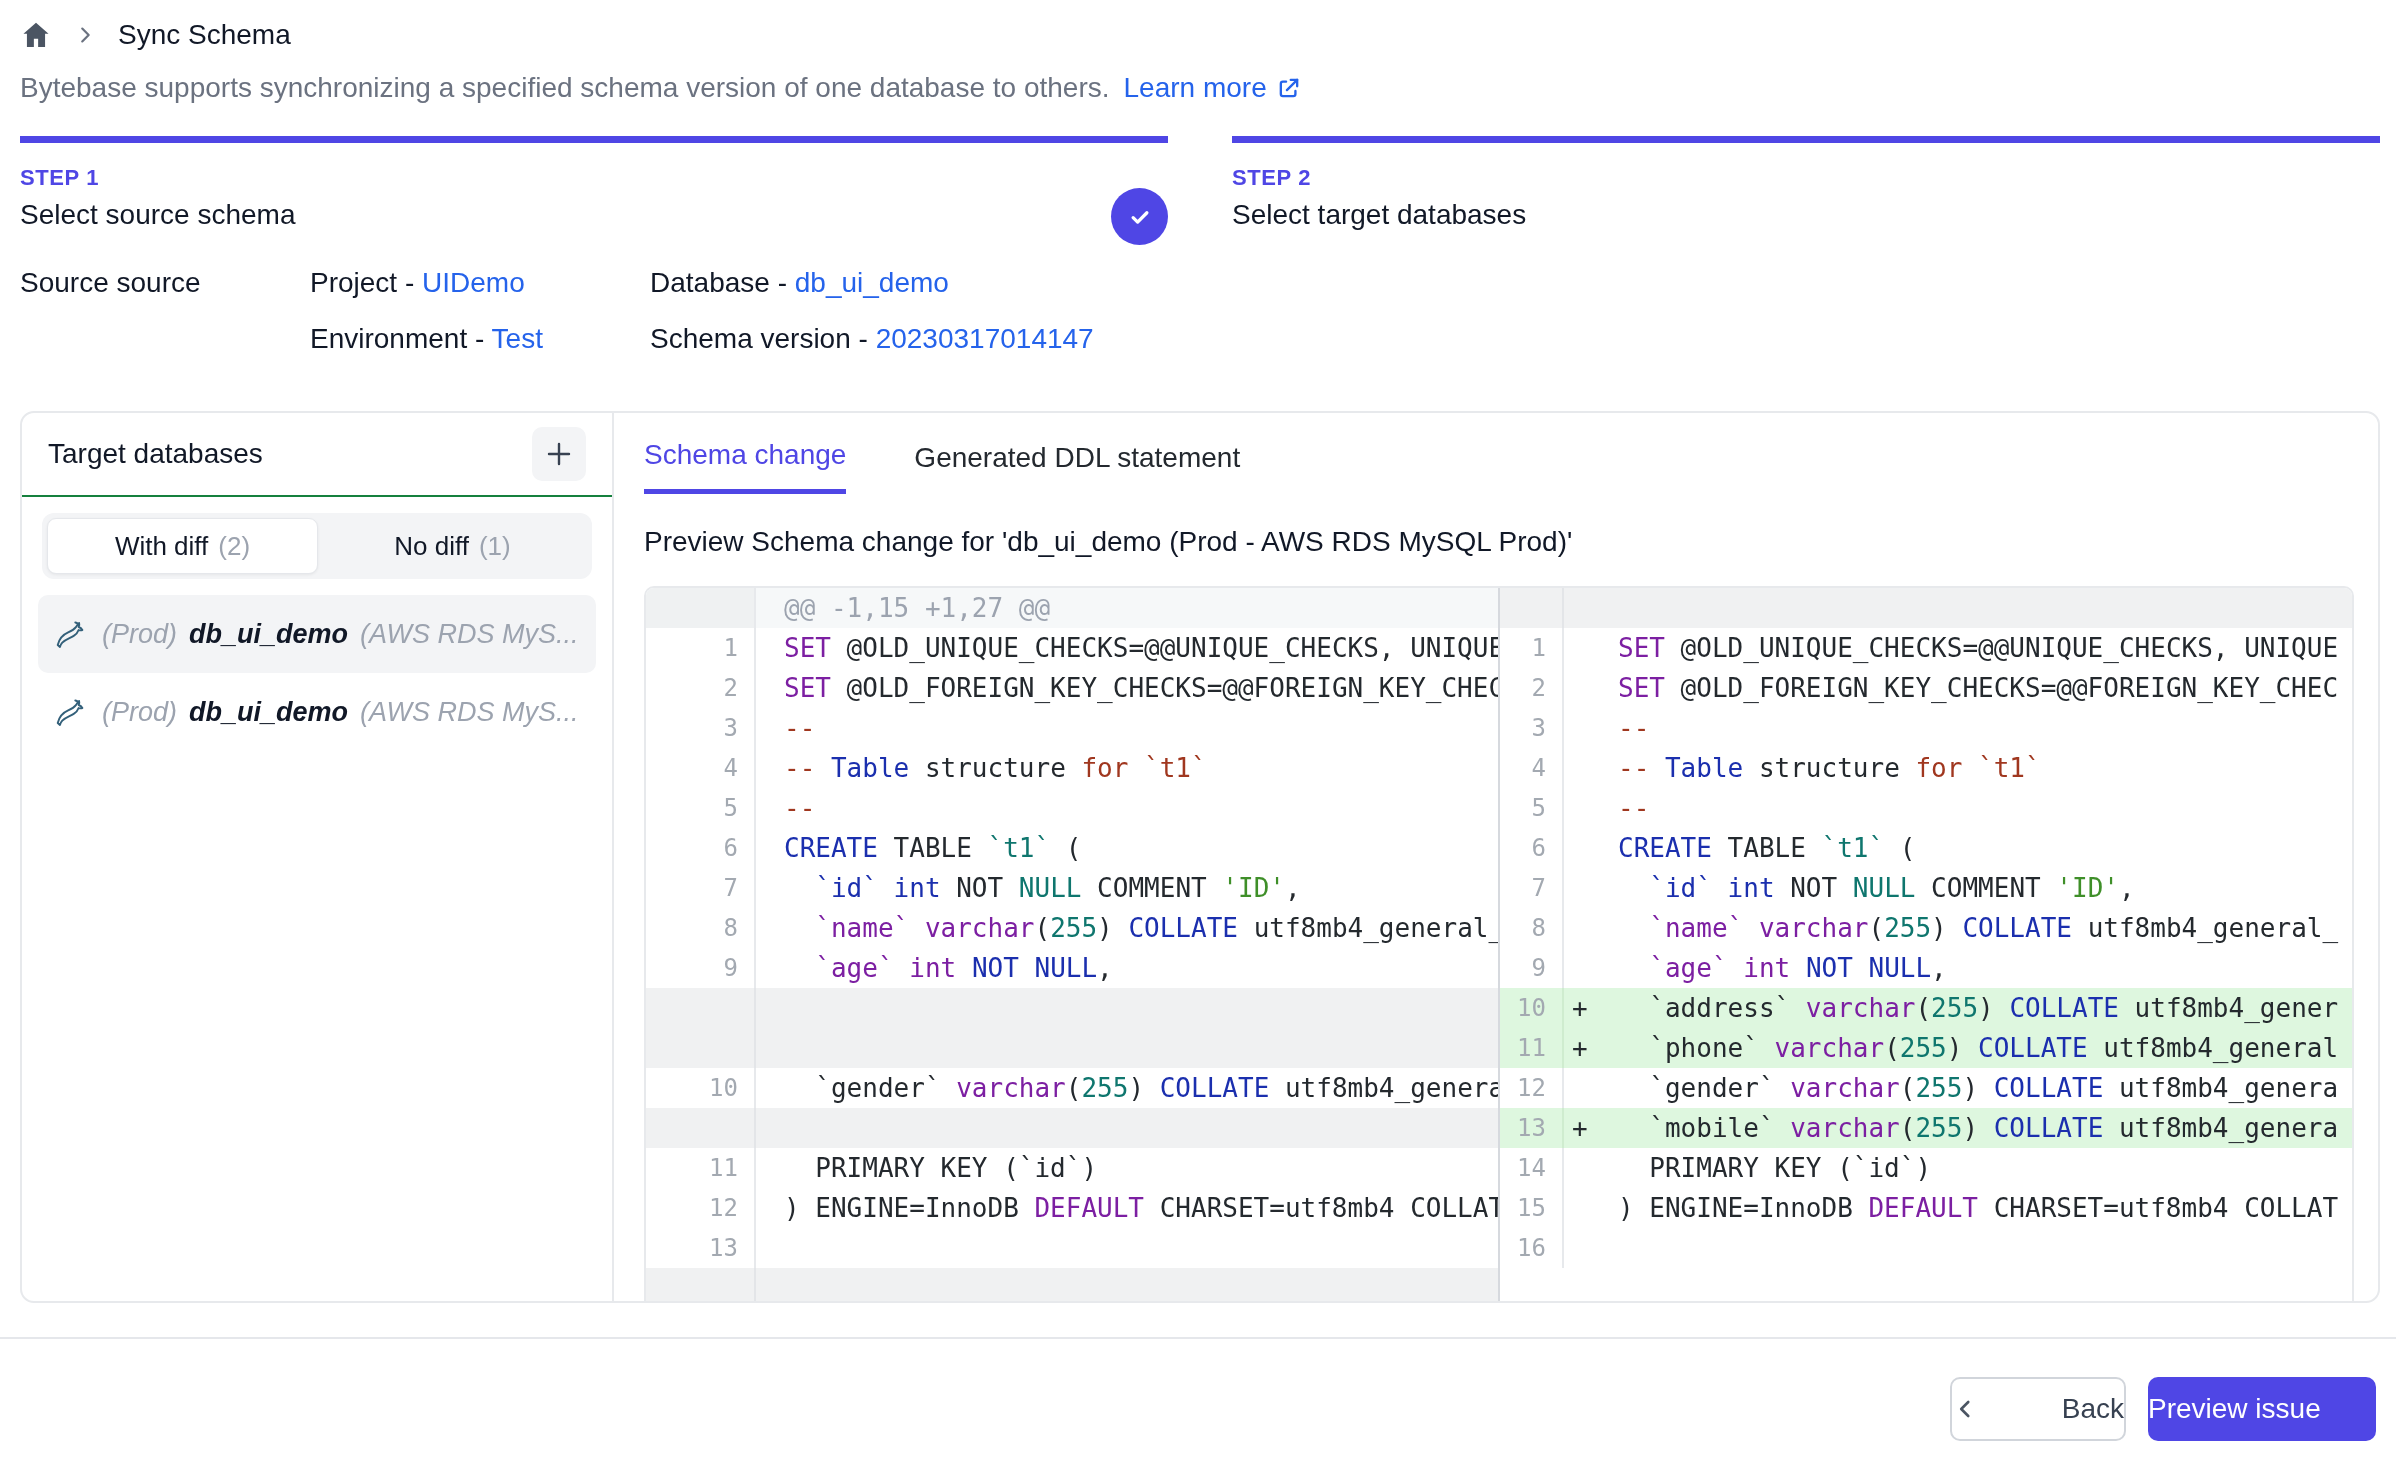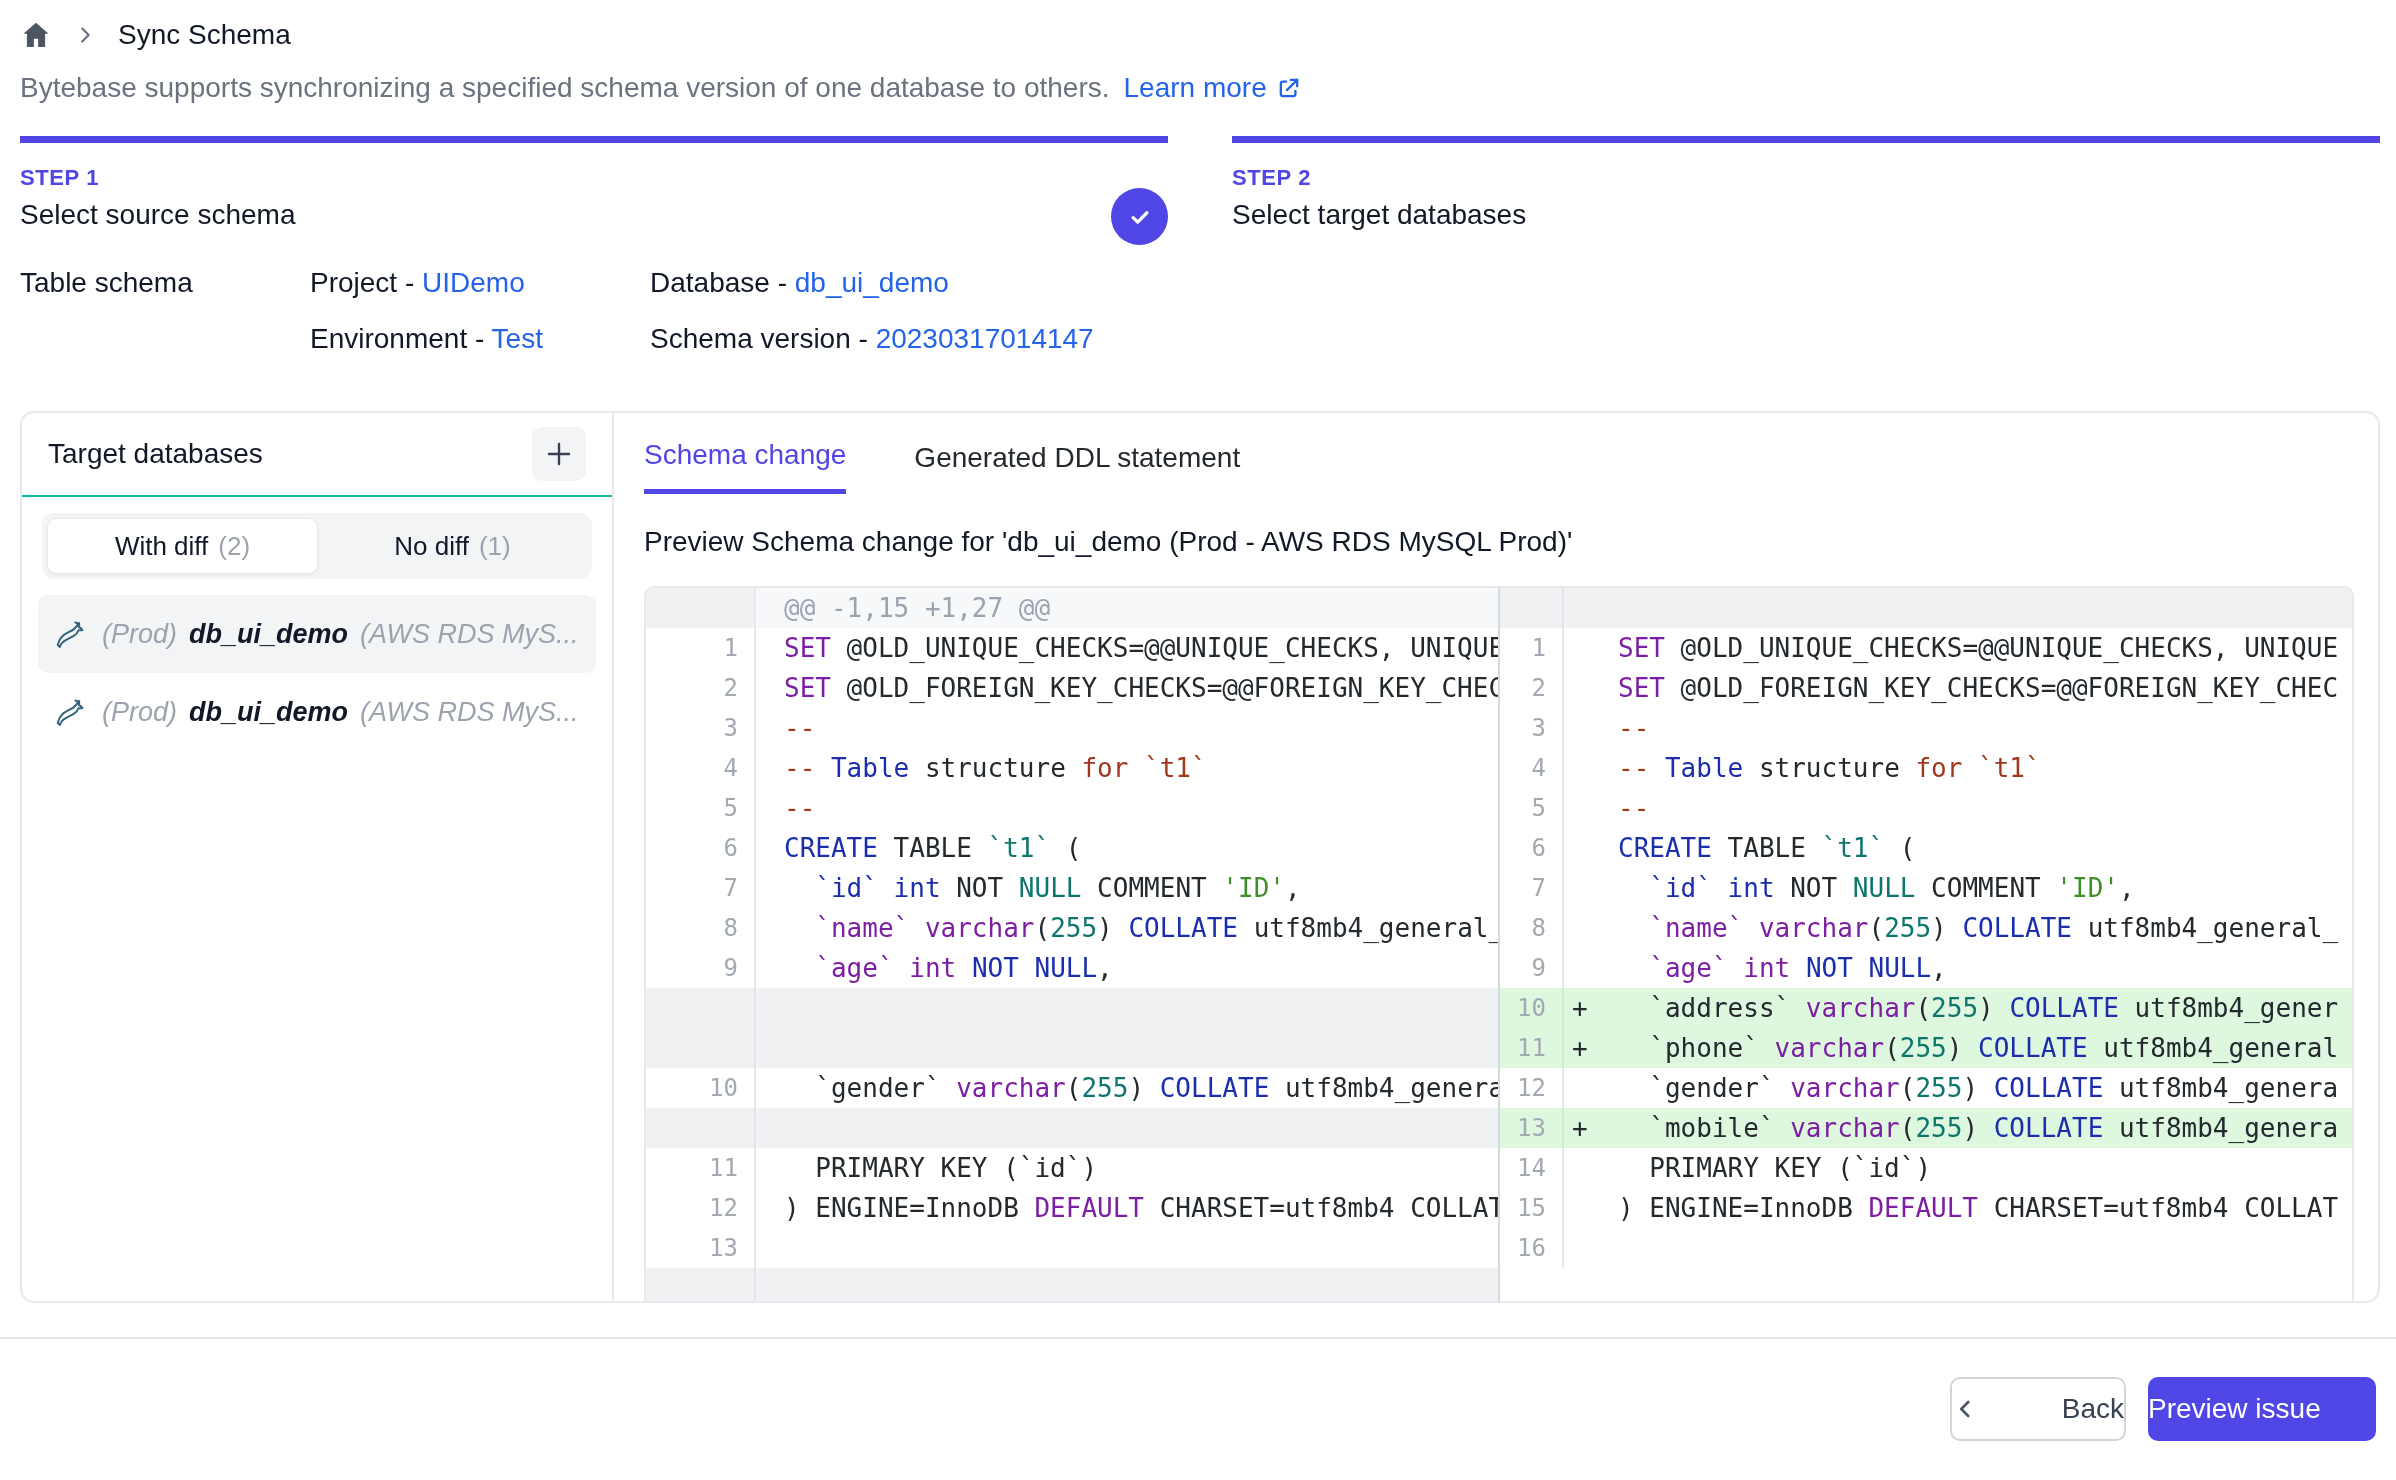--- a/index.html
+++ b/index.html
@@ -32,21 +32,21 @@
   .src-label { grid-row:1; grid-column:1; color:#111827; }
   .field { white-space:nowrap; }
   .field a { color:#2563eb; text-decoration:none; }
 
   
   .main { margin-top:56px; height:892px; border:2px solid #e7e9ec; border-radius:14px; display:flex; overflow:hidden; }
 
   
   .left-col { width:592px; flex:none; border-right:2px solid #e7e9ec; display:flex; flex-direction:column; }
   .left-head { height:84px; flex:none; display:flex; align-items:center; justify-content:space-between;
-    padding:0 26px; border-bottom:2px solid #14b8a6; }
+    padding:0 26px; border-bottom:2px solid #15803d; }
   .left-title { font-size:28px; font-weight:500; }
   .add-btn { width:54px; height:54px; border:none; background:#f3f4f6; border-radius:10px; cursor:pointer;
     display:flex; align-items:center; justify-content:center; }
   .seg { margin:16px 20px 10px 20px; background:#f3f4f6; border-radius:12px; padding:5px; display:flex; height:66px; }
   .seg-item { flex:1; display:flex; align-items:center; justify-content:center; gap:10px; font-size:26px;
     color:#111827; border-radius:9px; cursor:pointer; border:none; background:transparent; }
   .seg-item .cnt { color:#9ca3af; }
   .seg-item.active { background:#ffffff; border:1px solid #e5e7eb; box-shadow:0 1px 3px rgba(0,0,0,.06); }
   .db-list { padding:6px 16px; }
   .db-item { height:78px; border-radius:10px; display:flex; align-items:center; gap:12px; padding:0 14px;
@@ -133,21 +133,21 @@
       </div>
     </div>
     <div class="step">
       <div class="step-bar"></div>
       <div class="step-label">STEP 2</div>
       <div class="step-title">Select target databases</div>
     </div>
   </div>
 
   <div class="source">
-    <div class="src-label">Table schema</div>
+    <div class="src-label">Source source</div>
     <div class="field" style="grid-row:1;grid-column:2">
       <span>Project -</span> <a href="#">UIDemo</a>
     </div>
     <div class="field" style="grid-row:1;grid-column:3">
       <span>Database -</span> <a href="#">db_ui_demo</a>
     </div>
     <div class="field" style="grid-row:2;grid-column:2">
       <span>Environment -</span> <a href="#">Test</a>
     </div>
     <div class="field" style="grid-row:2;grid-column:3">

